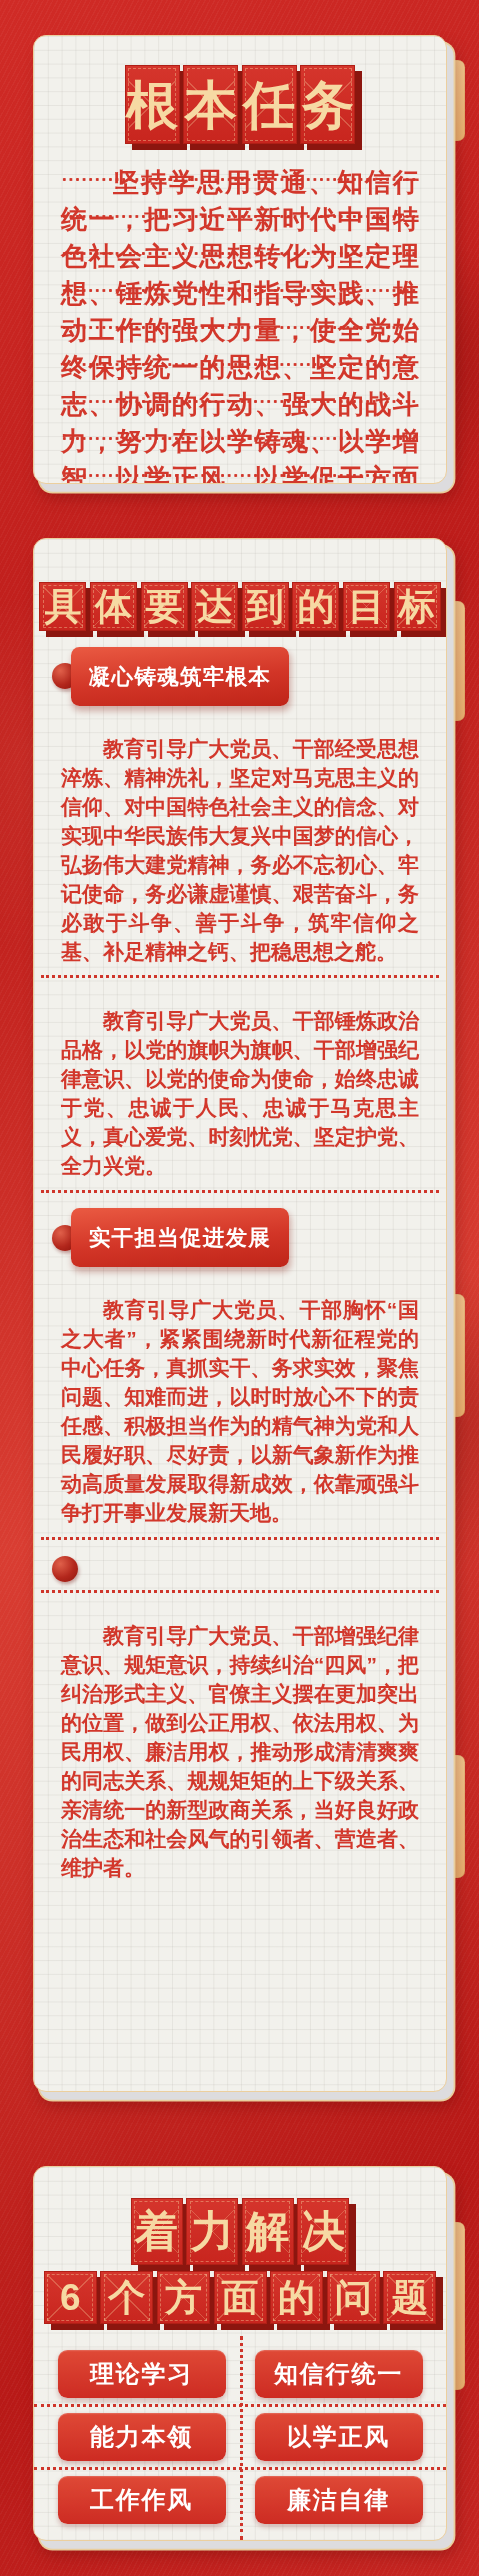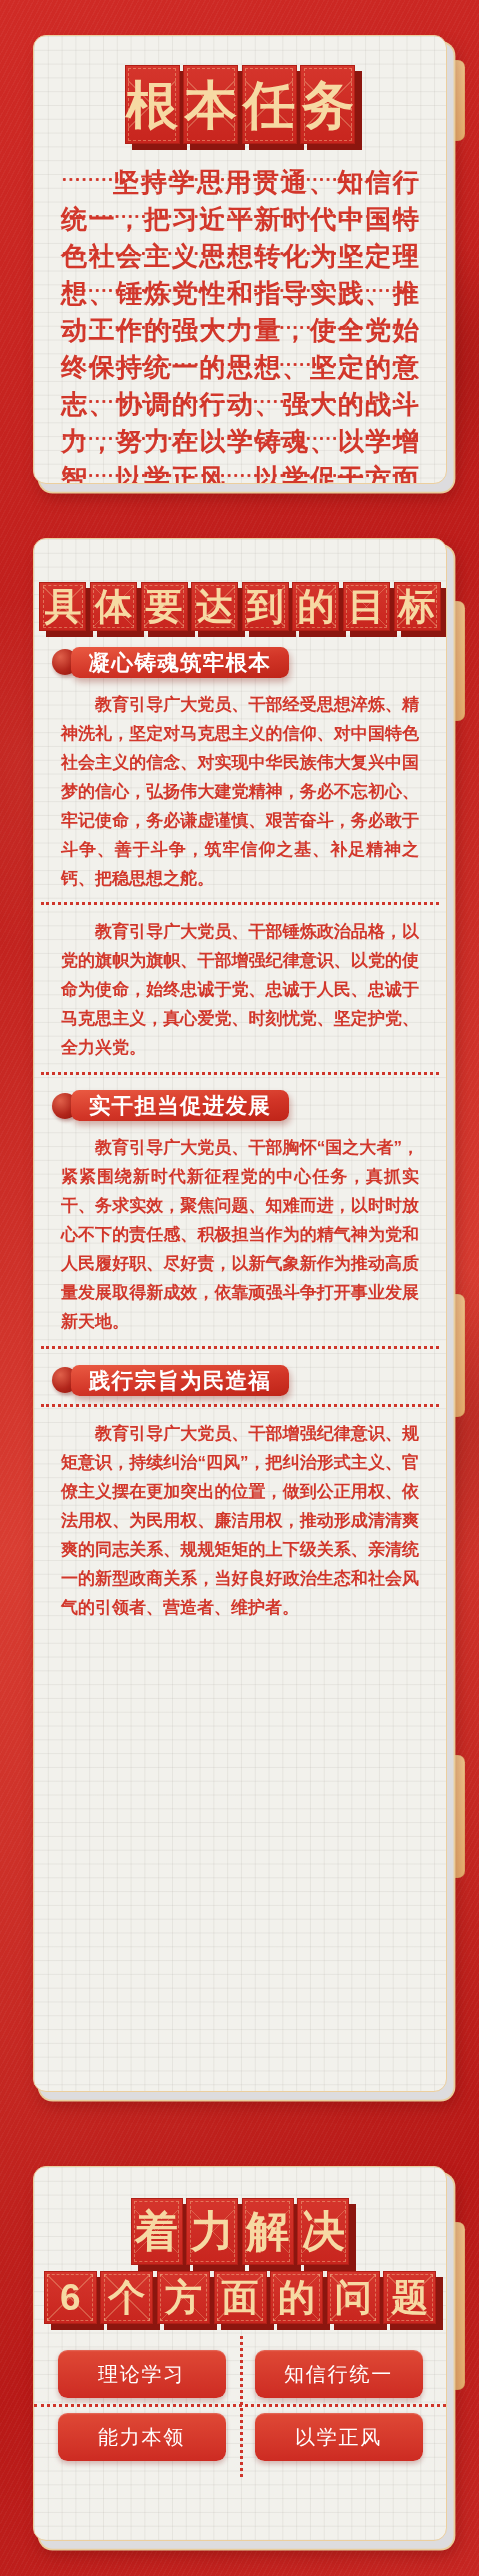--- a/index.html
+++ b/index.html
@@ -56,47 +56,47 @@
   .b-c3b{width:53px;height:53px;}   .b-c3b span{font-size:37px;}
   
   .para{
     color:#d2372b;font-weight:700;text-indent:2em;text-align:justify;
     word-break:break-all;margin:0 27px;
   }
   .para1{font-size:26px;line-height:37px;margin-top:20.4px;
     background-image:radial-gradient(circle,#d2372b 1.3px,transparent 1.7px);
     background-size:6.6px 37px;background-position:0 34px;background-repeat:repeat;
   }
-  .para2{font-size:17px;line-height:29px;margin-top:12px;margin-bottom:9.6px;}
+  .para2{font-size:21px;line-height:29px;margin-top:28px;margin-bottom:9.6px;}
   
   .pill-row{display:flex;align-items:center;margin:15.6px 0 0 18px;position:relative;}
   .bullet{
     width:26px;height:26px;border-radius:50%;flex:0 0 26px;
     background:radial-gradient(circle at 32% 30%, #e0604a, #b3271c 55%, #8f150d 100%);
     box-shadow:1.2px 2.4px 3.6px rgba(110,10,5,.35);
   }
   .pill{
-    position:relative;margin-left:-7.2px;padding:1px 18px;border-radius:8.4px;
+    position:relative;margin-left:-7.2px;padding:15px 18px;border-radius:8.4px;
     background:linear-gradient(175deg,#ea5a42 0%,#d23527 55%,#bf2418 100%);
     box-shadow:1.8px 4.2px 6px rgba(130,15,8,.30);
     text-align:right;
   }
   .pill span{color:#ffffff;font-weight:900;font-size:21.6px;letter-spacing:1.2px;}
   .divider{border-top:3px dotted #cf352a;margin:8.4px 7.2px 0 7.2px;height:0;}
   
   .btn-grid{position:relative;margin-top:20.4px;}
   .v-divider{position:absolute;left:50%;top:-8.4px;bottom:-9.6px;border-left:3px dotted #cf352a;}
   .btn-row{display:flex;justify-content:center;gap:29px;padding:6px 0;}
   .btn-row + .btn-row{border-top:3px dotted #cf352a;text-align:center;}
   .btn{
     width:168px;height:48px;border-radius:9.6px;display:flex;align-items:center;justify-content:center;
     background:linear-gradient(180deg,#df4936,#cd2b22);
     box-shadow:inset 0 1.2px 0 rgba(255,255,255,.15), 0 2.4px 4.8px rgba(120,12,6,.25);
   }
-  .btn span{color:#fff;font-weight:400;font-size:20px;letter-spacing:1.8px;}
+  .btn span{color:#fff;font-weight:700;font-size:24px;letter-spacing:1.8px;}
   .mt-title1{margin-top:29px;}
 </style>
 </head>
 <body>
 
 <div class="tab" style="top:60px;height:81px;"></div>
 <div class="tab" style="top:601px;height:120px;"></div>
 <div class="tab" style="top:1294px;height:123px;"></div>
 <div class="tab" style="top:1755px;height:123px;"></div>
 <div class="tab" style="top:2222px;height:168px;"></div>
@@ -166,21 +166,20 @@
       <div class="bullet"></div>
       <div class="pill"><span>实干担当促进发展</span></div>
     </div>
     <p class="para para2">教育引导广大党员、干部胸怀“国之大者”，紧紧围绕新时代新征程党的中心任务，真抓实干、务求实效，聚焦问题、知难而进，以时时放心不下的责任感、积极担当作为的精气神为党和人民履好职、尽好责，以新气象新作为推动高质量发展取得新成效，依靠顽强斗争打开事业发展新天地。</p>
     <div class="divider"></div>
   </div>
 
   <div>
     <div class="pill-row">
       <div class="bullet"></div>
-      <div class="pill"><span>践行宗旨为民造福</span></div>
     </div>
     <div class="divider"></div>
   </div>
 
   <div>
     <p class="para para2">教育引导广大党员、干部增强纪律意识、规矩意识，持续纠治“四风”，把纠治形式主义、官僚主义摆在更加突出的位置，做到公正用权、依法用权、为民用权、廉洁用权，推动形成清清爽爽的同志关系、规规矩矩的上下级关系、亲清统一的新型政商关系，当好良好政治生态和社会风气的引领者、营造者、维护者。</p>
   </div>
 </div>
 
 <div class="card" style="top:2166px;height:375px;">
@@ -233,15 +232,23 @@
         </div>
     </div>
     <div class="btn-row">
       <div class="btn">
           <span>能力本领</span>
         </div>
       <div class="btn">
           <span>以学正风</span>
         </div>
     </div>
+    <div class="btn-row">
+      <div class="btn">
+          <span>工作作风</span>
+        </div>
+      <div class="btn">
+          <span>廉洁自律</span>
+        </div>
+    </div>
   </div>
 </div>
 
 
 </body></html>

